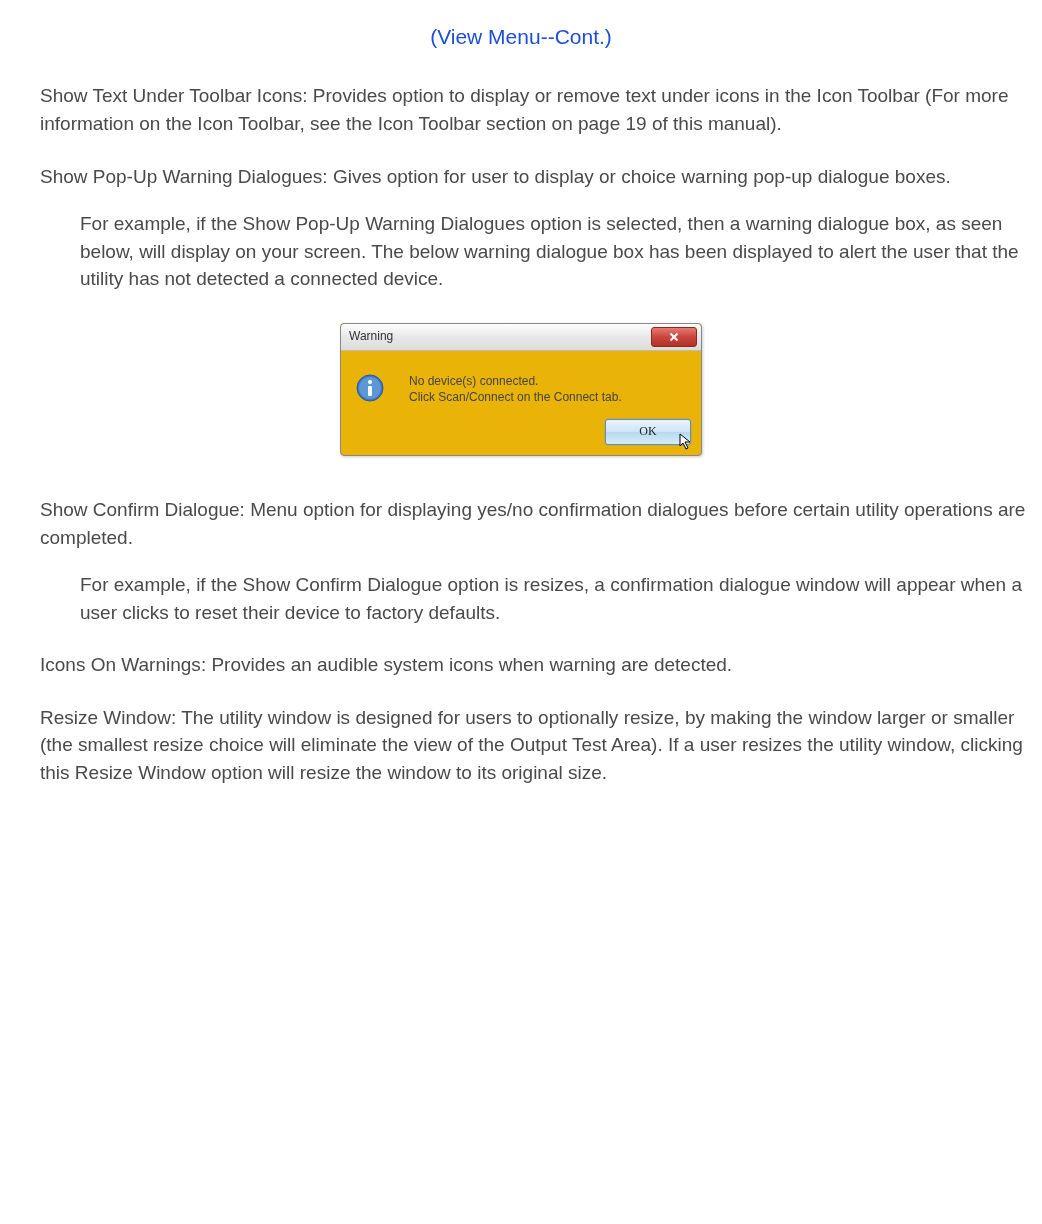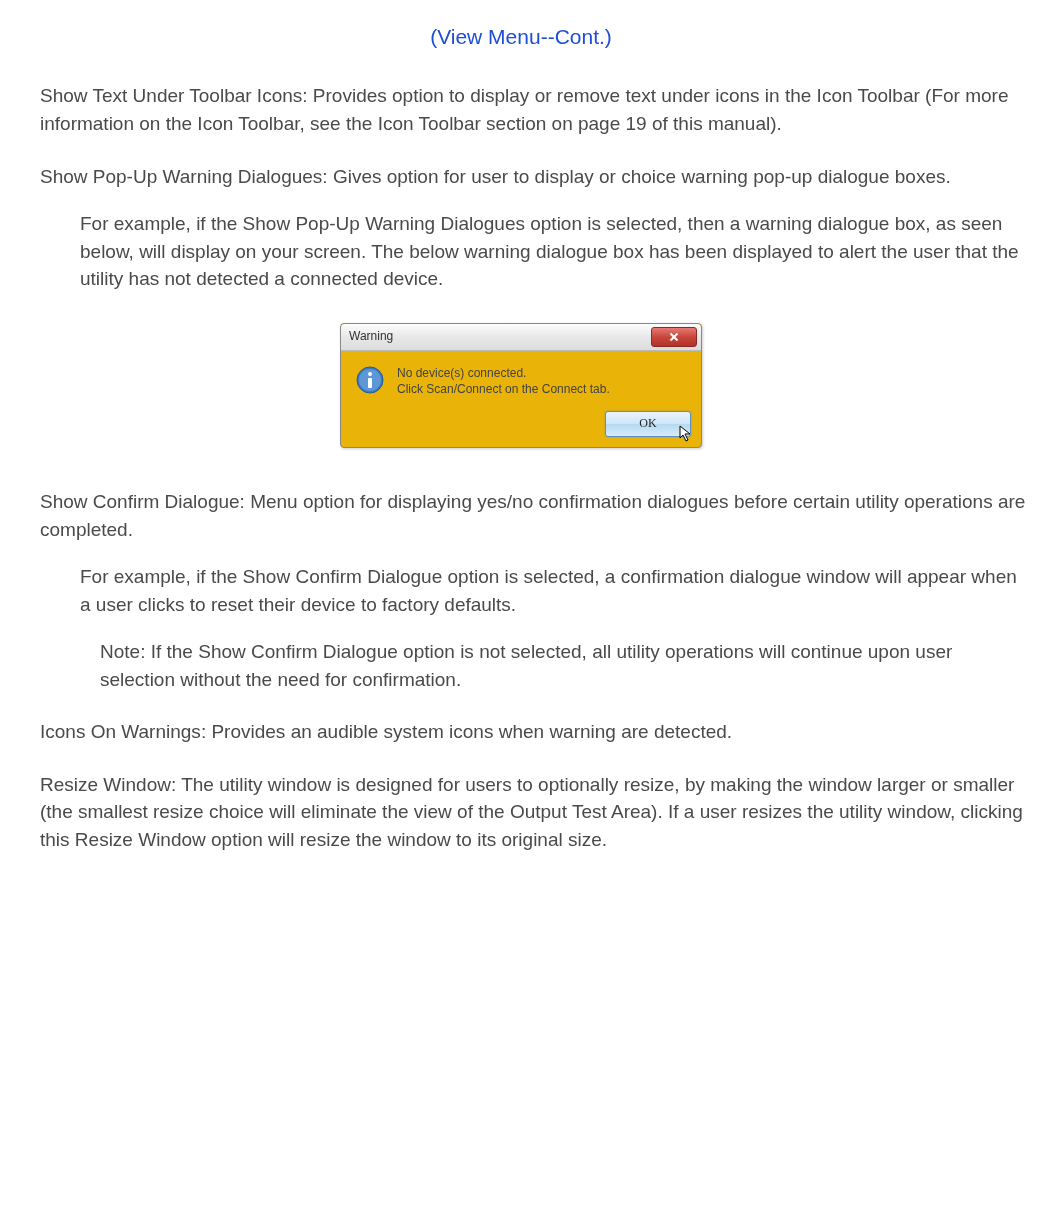--- a/index.html
+++ b/index.html
@@ -84,22 +84,22 @@
       width: 10px;
       height: 2px;
       background: #fff;
       transform-origin: center;
     }
     .dlg-close::before { transform: translate(-50%,-50%) rotate(45deg); }
     .dlg-close::after  { transform: translate(-50%,-50%) rotate(-45deg); }
     .dlg-body {
       display: flex;
       align-items: flex-start;
-      padding: 14px 14px 8px 14px;
-      gap: 12px;
+      padding: 22px 14px 8px 14px;
+      gap: 24px;
     }
     .dlg-info-icon {
       width: 30px;
       height: 30px;
       flex: 0 0 30px;
     }
     .dlg-info-icon svg { display:block; }
     .dlg-text {
       font-size: 12px;
       color: #444;
@@ -172,22 +172,21 @@
         <svg width="14" height="18" viewBox="0 0 14 18">
           <polygon points="1,1 1,13 4,10 7,16 9,15 6,9 11,9" fill="#fff" stroke="#000" stroke-width="1"></polygon>
         </svg>
       </div>
     </div>
   </div>
 </div>
 
 <div class="section">
   <span class="term">Show Confirm Dialogue</span><span>: Menu option for displaying yes/no confirmation dialogues before certain utility operations are completed.</span>
-  <div class="sub1">For example, if the Show Confirm Dialogue option is selected, a confirmation dialogue window will appear when a user clicks to reset their device to factory defaults.</div>
-  <div class="sub2">Note: If the Show Confirm Dialogue option is not selected, all utility operations will continue upon user selection without the need for confirmation.</div>
+  <div class="sub1">For example, if the Show Confirm Dialogue option is resizes, a confirmation dialogue window will appear when a user clicks to reset their device to factory defaults.</div>
 </div>
 
 <div class="section">
   <span class="term">Icons On Warnings</span><span>: Provides an audible system icons when warning are detected.</span>
 </div>
 
 <div class="section">
   <span class="term">Resize Window</span><span>: The utility window is designed for users to optionally resize, by making the window larger or smaller (the smallest resize choice will eliminate the view of the Output Test Area). If a user resizes the utility window, clicking this Resize Window option will resize the window to its original size.</span>
 </div>
 

